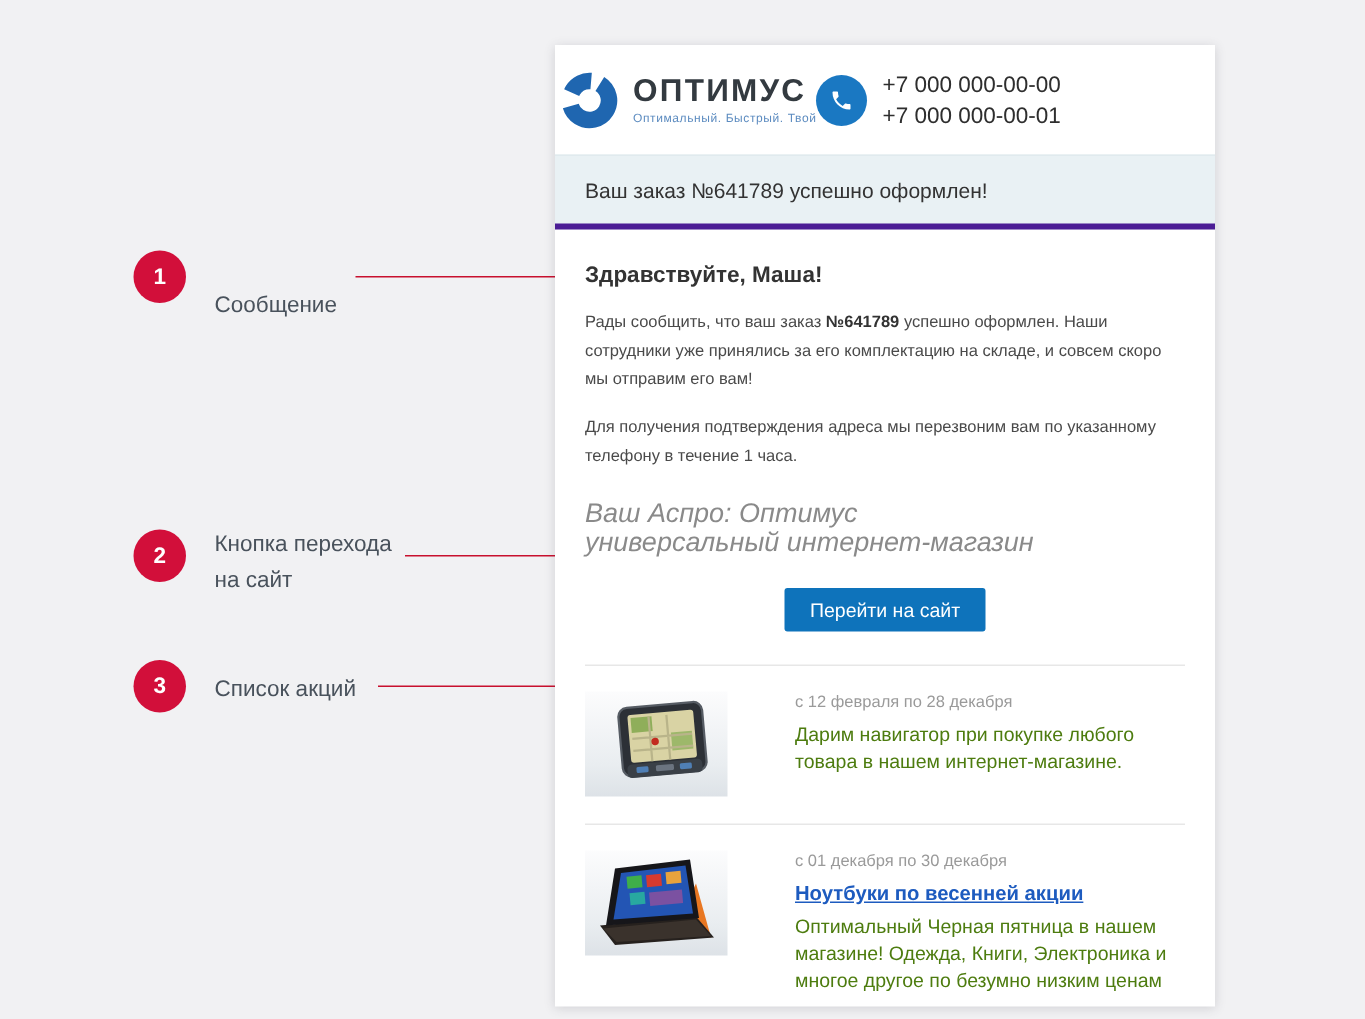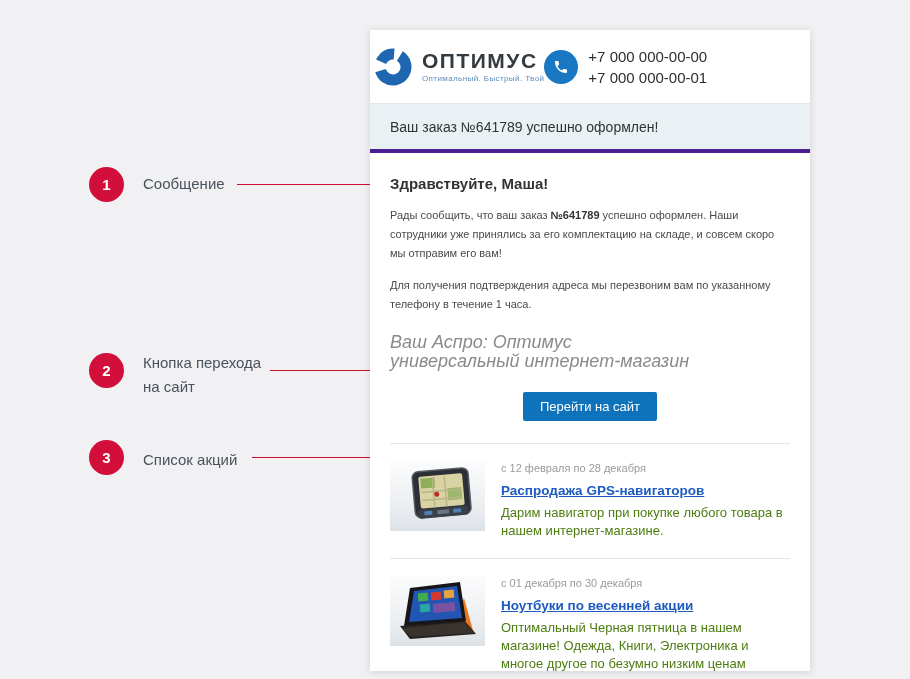--- a/index.html
+++ b/index.html
@@ -32,37 +32,37 @@
   .para b { color:#333; }
   .signature { font-size:18px; font-style:italic; color:#8a8a8a; line-height:19px; margin:19px 0 0; }
 
   .cta-wrap { text-align:center; margin:21px 0 22px; }
   .cta-button { display:inline-block; background:#0e73bb; color:#fff; font-size:13px;
                 font-family:"Liberation Sans",sans-serif; padding:7px 17px; border:none;
                 border-radius:2px; cursor:pointer;text-align:center; }
 
   .divider { border:none; border-top:1px solid #e7e7e7; margin:0; }
 
-  .promo { display:flex; padding:17px 0 18px; }
+  .promo { display:flex; padding:17px 0 18px;gap:29px; }
   .promo-img { width:95px; height:70px; flex-shrink:0; background:linear-gradient(180deg,#fcfcfd 0%,#e9edf0 70%,#dde2e7 100%);
                cursor:pointer; }
   .promo-content { margin-left:16px; padding-top:1px; }
   .promo-dates { font-size:11px; color:#9a9a9a; margin-bottom:7px; }
   .promo-title { display:inline-block; font-size:13.5px; font-weight:bold; color:#1d5bbf;
                  text-decoration:underline; margin-bottom:6px; cursor:pointer; }
   .promo-desc { font-size:13px; color:#4d7c0f; line-height:18px; }
 
   
   .ann-circle { position:absolute; width:35px; height:35px; border-radius:50%; background:#d20f3a;
                 color:#fff; font-size:15px; font-weight:bold; display:flex; align-items:center;
                 justify-content:center; left:89px; }
   .ann-label { position:absolute; left:143px; font-size:15px; color:#49525c; line-height:24px; }
   .ann-line { position:absolute; height:1px; background:#c8102e; }
   .c1 { top:167px; } .c2 { top:353px; } .c3 { top:440px; }
-  .l1 { top:172px; } .l2 { top:351px; width:132px; } .l3 { top:448px; }
+  .l1 { top:192px; } .l2 { top:351px; width:132px; } .l3 { top:448px; }
   .ln1 { left:237px; top:184px; width:136px; }
   .ln2 { left:270px; top:370px; width:249px; }
   .ln3 { left:252px; top:457px; width:123px; }
 </style>
 </head>
 <body>
 
 <div class="page">
 
   <div class="ann-circle c1">1</div>
@@ -134,21 +134,20 @@
               <circle cx="47" cy="33" r="2.5" fill="#c22b1f"></circle>
               <rect x="27" y="47" width="50" height="9" rx="3" fill="#3a4047"></rect>
               <rect x="33" y="49" width="8" height="4" rx="1" fill="#4f7fb5"></rect>
               <rect x="46" y="49" width="12" height="4" rx="1" fill="#6b7480"></rect>
               <rect x="62" y="49" width="8" height="4" rx="1" fill="#4f7fb5"></rect>
             </g>
           </svg>
         </div>
         <div class="promo-content">
           <div class="promo-dates">с 12 февраля по 28 декабря</div>
-          <a class="promo-title">Распродажа GPS-навигаторов</a>
           <div class="promo-desc">Дарим навигатор при покупке любого товара в нашем интернет-магазине.</div>
         </div>
       </div>
 
       <hr class="divider">
 
       <div class="promo">
         <div class="promo-img">
           <svg width="95" height="70" viewBox="0 0 95 70">
             <polygon points="58,56 74,22 84,58" fill="#e87722"></polygon>

